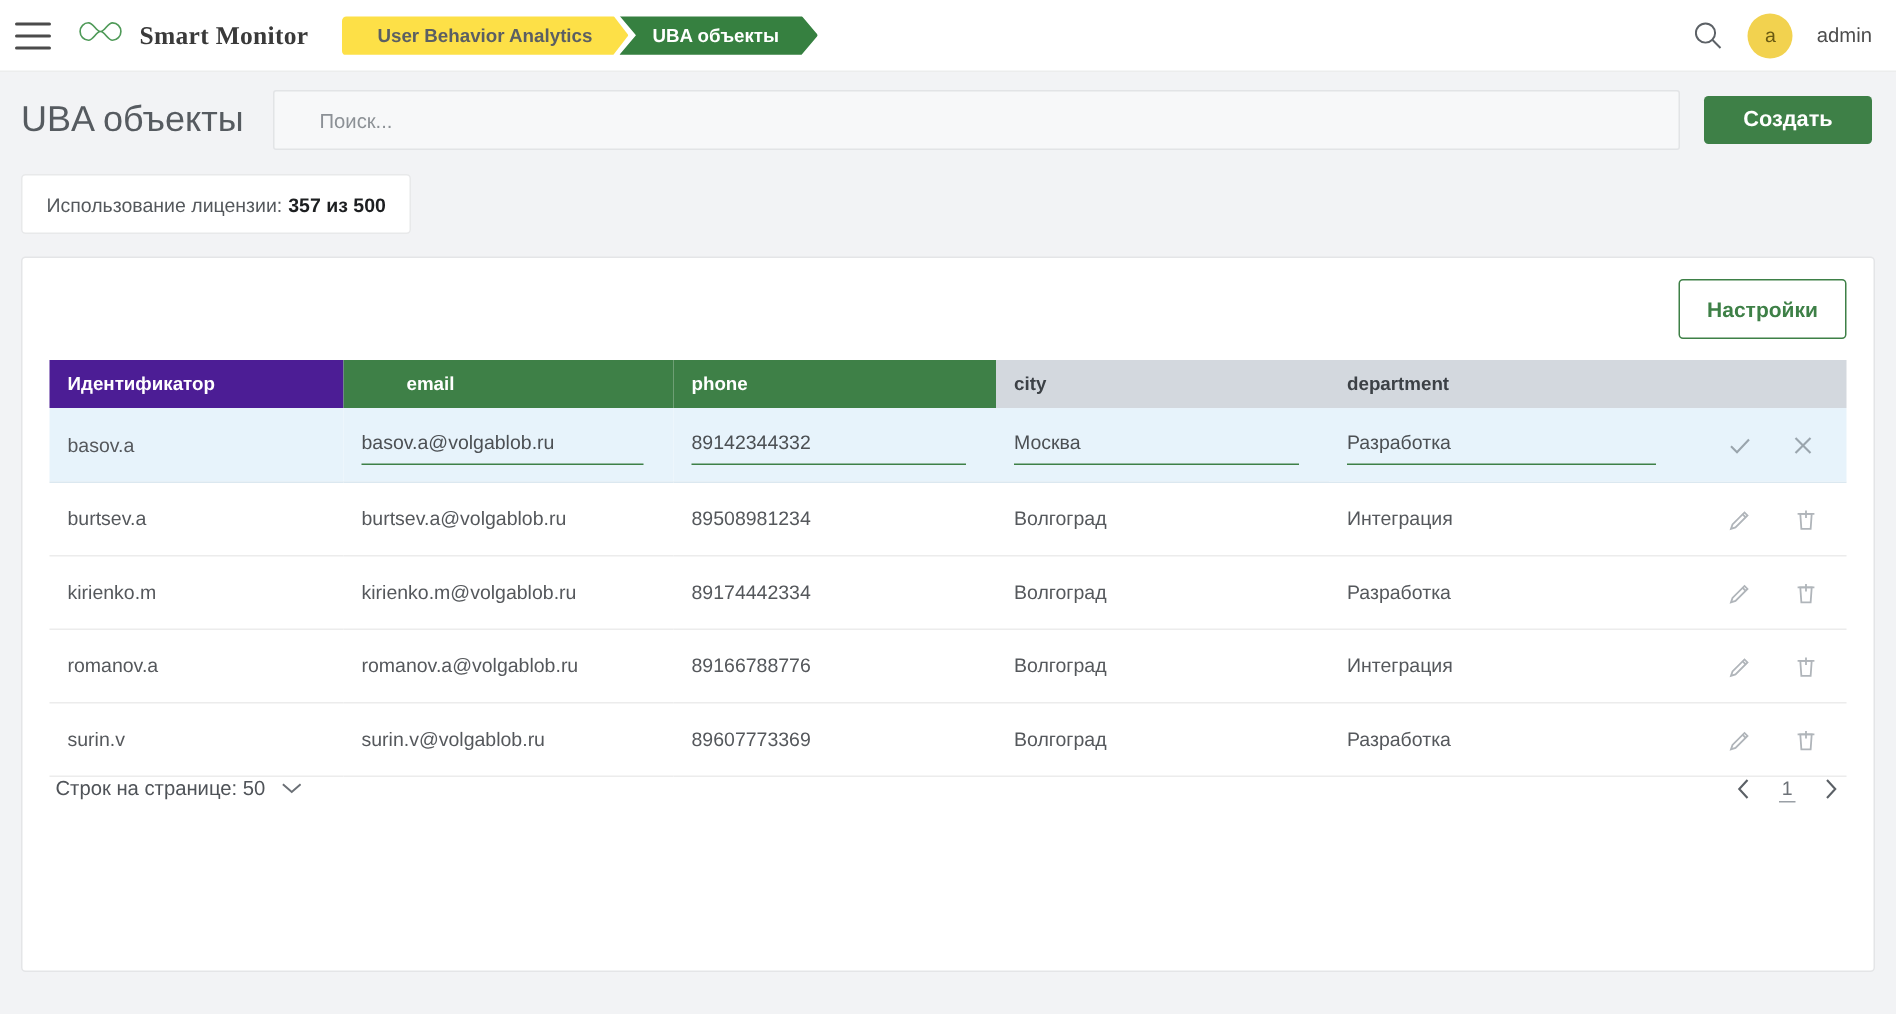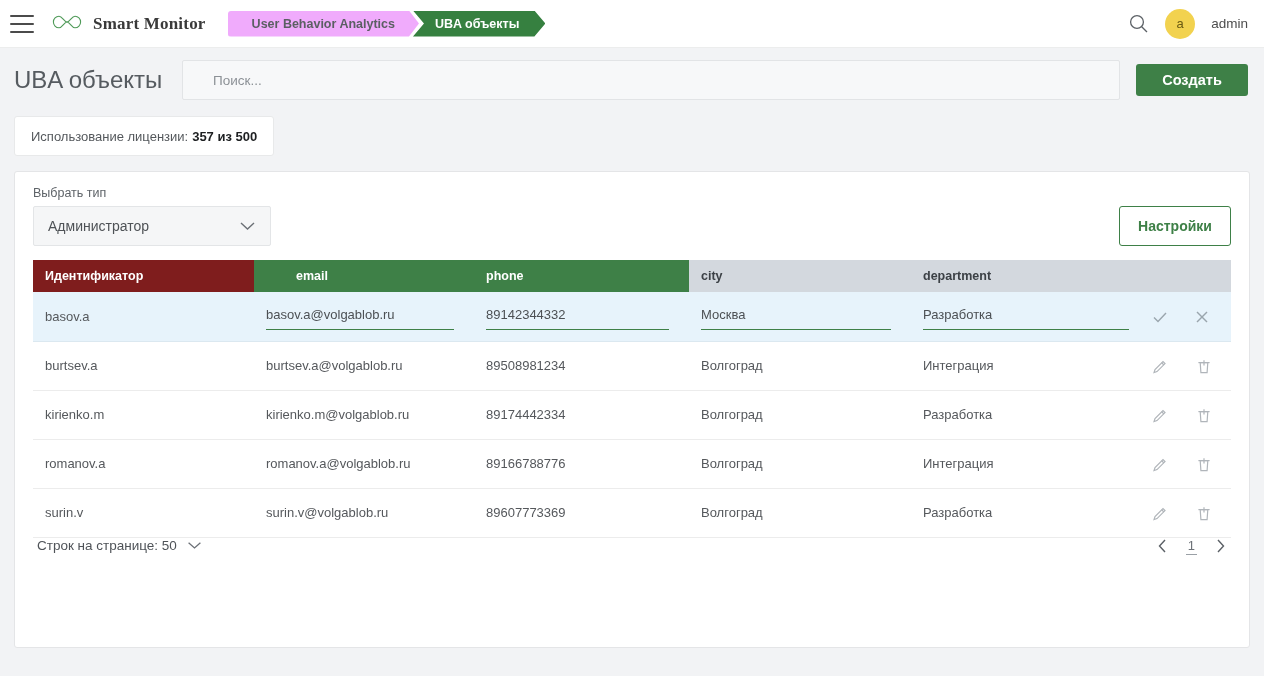--- a/index.html
+++ b/index.html
@@ -35,21 +35,21 @@
 
   .crumbs { display: flex; align-items: center; }
   .crumb {
     height: 26px; display: flex; align-items: center;
     font-size: 12.5px; font-weight: bold;
     padding: 0 16px 0 18px;
     position: relative;
     cursor: pointer;
   }
   .crumb.inactive {
-    background: #f0abfc; color: #5b5f63;
+    background: #fde047; color: #5b5f63;
     clip-path: polygon(0 0, calc(100% - 10px) 0, 100% 50%, calc(100% - 10px) 100%, 0 100%);
     padding-right: 24px;
     border-radius: 3px 0 0 3px;
     padding-left: 24px;
   }
   .crumb.active {
     background: #368040; color: #ffffff;
     clip-path: polygon(0 0, calc(100% - 11px) 0, 100% 50%, calc(100% - 11px) 100%, 0 100%, 11px 50%);
     padding: 0 26px 0 22px;
     margin-left: -6px;
@@ -139,21 +139,21 @@
     cursor: pointer;
   }
 
   
   table { width: 100%; border-collapse: collapse; margin-top: 14px; table-layout: fixed; }
   thead th {
     height: 32px; text-align: left;
     font-size: 12.5px; font-weight: bold;
     padding: 0 12px;
   }
-  th.h-id   { background: #7f1d1d; color: #ffffff; width: 221px; padding-left: 12px; }
+  th.h-id   { background: #4c1d95; color: #ffffff; width: 196px; padding-left: 12px; }
   th.h-mail { background: #3e8047; color: #ffffff; width: 220px; padding-left: 42px; }
   th.h-ph   { background: #3e8047; color: #ffffff; width: 215px; }
   th.h-city { background: #d3d8de; color: #3c4146; width: 222px; }
   th.h-dep  { background: #d3d8de; color: #3c4146; }
 
   tbody td {
     height: 49px; font-size: 13px; color: #55585c;
     padding: 0 12px;
     border-bottom: 1px solid #ececec;
     vertical-align: middle;
@@ -242,31 +242,20 @@
 
 <div class="license">
   <span>Использование лицензии:</span>
   <b>357 из 500</b>
 </div>
 
 
 <div class="card">
 
   <div class="card-top">
-    <div>
-      <div class="type-label">Выбрать тип</div>
-      <div class="select">
-        <span class="select-val">Администратор</span>
-        <span>
-          <svg width="17" height="10" viewBox="0 0 17 10">
-            <polyline points="2,2 8.5,8 15,2" fill="none" stroke="#6b7076" stroke-width="1.4"></polyline>
-          </svg>
-        </span>
-      </div>
-    </div>
     <button class="btn-settings">Настройки</button>
   </div>
 
   <table>
     <thead>
       <tr>
         <th class="h-id">Идентификатор</th>
         <th class="h-mail">email</th>
         <th class="h-ph">phone</th>
         <th class="h-city">city</th>

